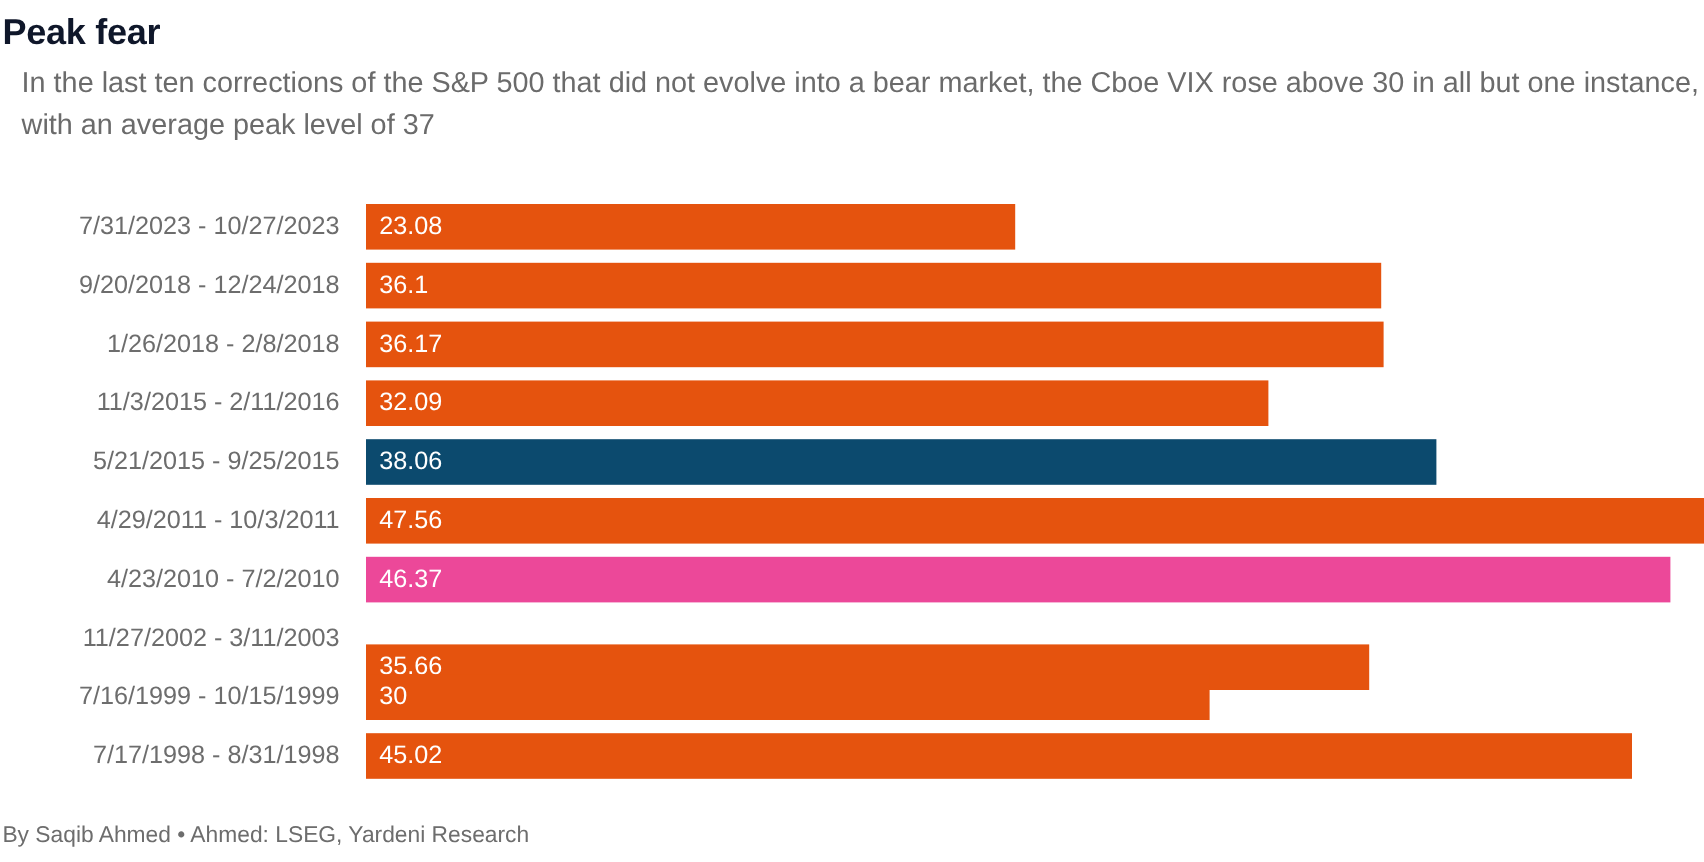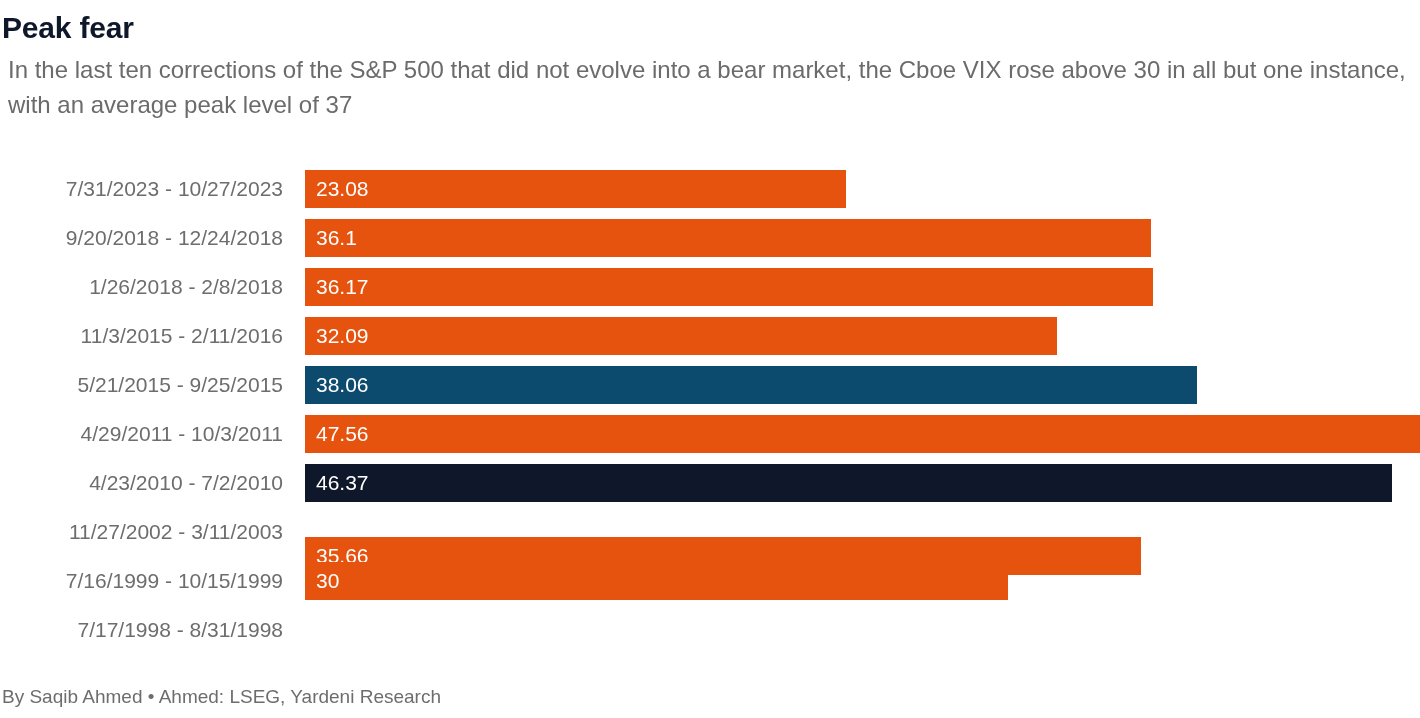--- a/index.html
+++ b/index.html
@@ -32,21 +32,21 @@
     color: #0f172a;
     letter-spacing: -0.2px;
     line-height: 36px;
     margin: 0 0 6px 2px;
   }
   .chart-subtitle {
     font-size: 24px;
     font-weight: normal;
     color: #6b6b6b;
     line-height: 35px;
-    margin: 0 0 0 8px;
+    margin: 0 0 0 18px;
     max-width: 1400px;
   }
 
   
   .plot {
     position: absolute;
     left: 0;
     top: 170px;
     width: 1420px;
     height: 492px;
@@ -166,21 +166,21 @@
         <div class="cat-label">4/29/2011 - 10/3/2011</div>
         <div class="bar-track">
           <div class="bar" style="background: rgb(229, 83, 14); width: 100%;">
             <span class="bar-value">47.56</span>
           </div>
         </div>
       </div>
       <div class="bar-row">
         <div class="cat-label">4/23/2010 - 7/2/2010</div>
         <div class="bar-track">
-          <div class="bar" style="background: #0f172a; width: 97.4979%;">
+          <div class="bar" style="background: #ec4899; width: 97.4979%;">
             <span class="bar-value">46.37</span>
           </div>
         </div>
       </div>
       <div class="bar-row">
         <div class="cat-label">11/27/2002 - 3/11/2003</div>
         <div class="bar-track">
           <div class="bar" style="background: rgb(229, 83, 14); width: 74.979%; margin-top: 24px;">
             <span class="bar-value">35.66</span>
           </div>
@@ -189,18 +189,23 @@
       <div class="bar-row">
         <div class="cat-label">7/16/1999 - 10/15/1999</div>
         <div class="bar-track">
           <div class="bar" style="background: rgb(229, 83, 14); width: 63.0782%; align-items: center;">
             <span class="bar-value">30</span>
           </div>
         </div>
       </div>
       <div class="bar-row">
         <div class="cat-label">7/17/1998 - 8/31/1998</div>
+        <div class="bar-track">
+          <div class="bar" style="background: rgb(229, 83, 14); width: 94.6594%;">
+            <span class="bar-value">45.02</span>
+          </div>
+        </div>
       </div>
     </div>
 
   <div class="footer">By Saqib Ahmed • Ahmed: LSEG, Yardeni Research</div>
 
 </div>
 
 </body></html>

